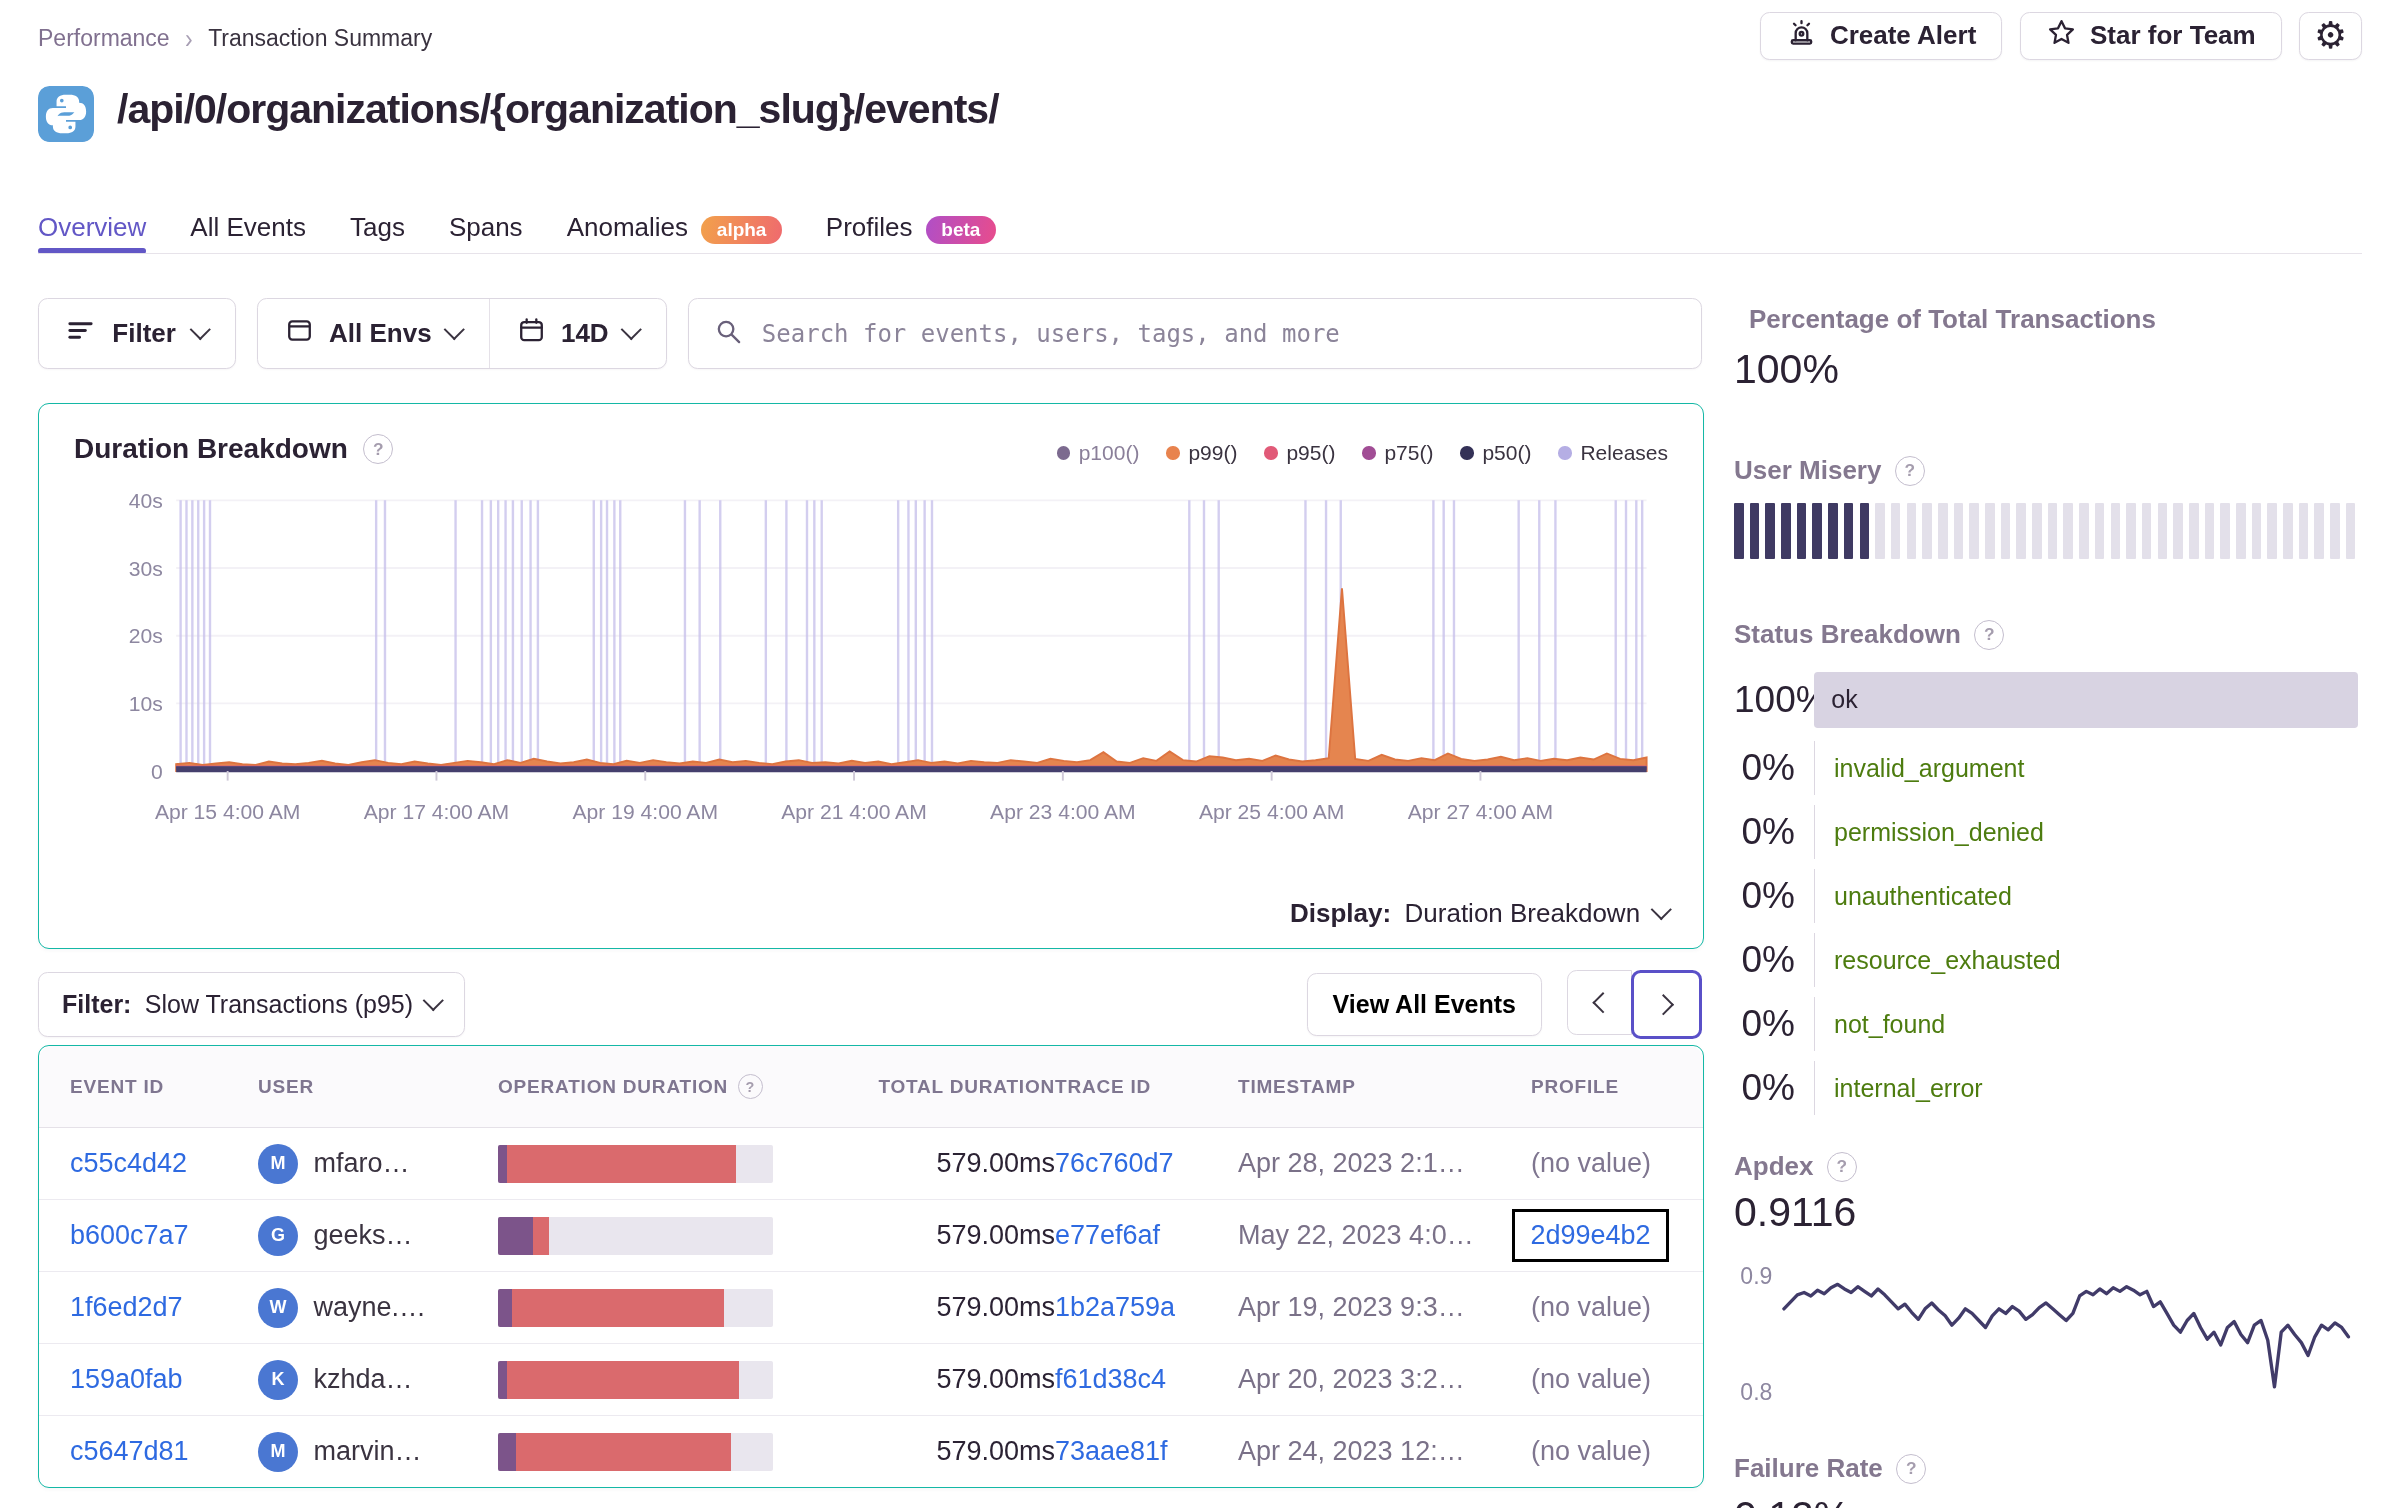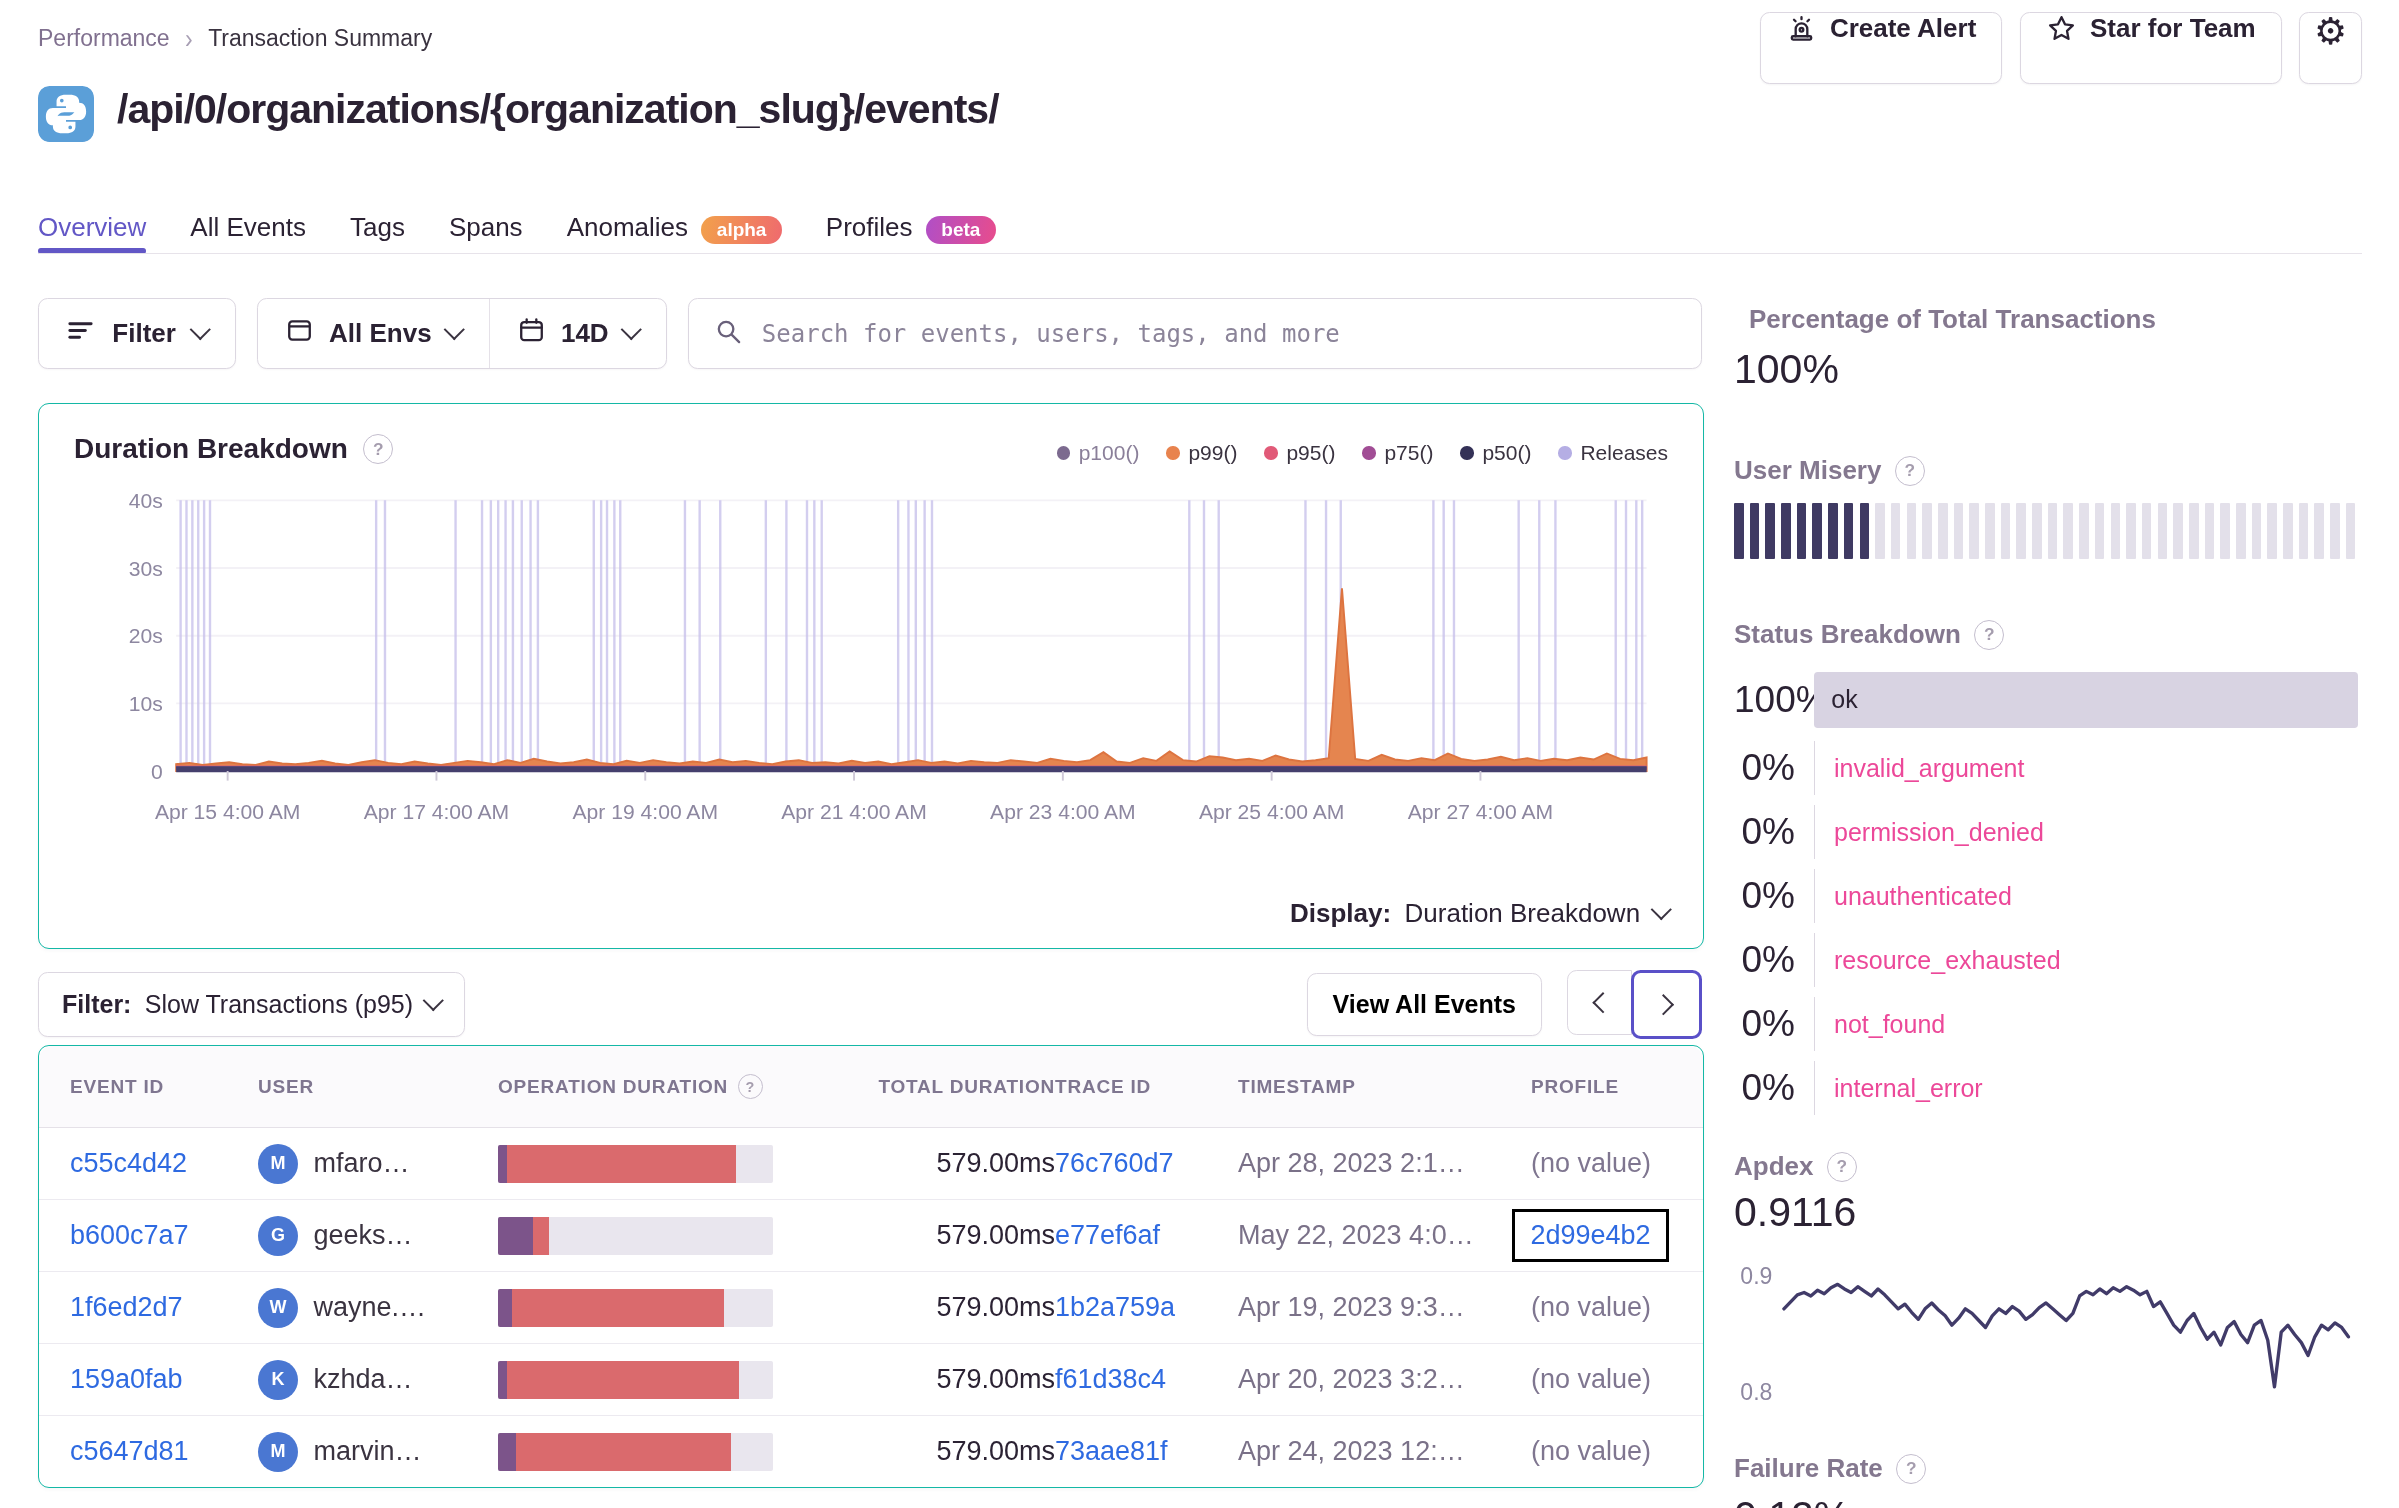--- a/index.html
+++ b/index.html
@@ -8,21 +8,21 @@
     background:#ffffff;color:#2b2233;
     font-family:"Liberation Sans",sans-serif;
   }
   .abs{position:absolute;}
   
   .breadcrumb{left:38px;top:25px;display:flex;align-items:center;gap:15.4px;font-size:23px;}
   .crumb-parent{color:#80708f;cursor:pointer;}
   .crumb-sep{color:#a89fb4;font-size:23px;transform:scaleY(1.2);}
   .crumb-current{color:#3a3340;}
   .header-buttons{right:38px;top:11.5px;display:flex;gap:17.3px;}
-  .btn{display:inline-flex;gap:13.4px;height:72px;padding:0 25px;
+  .btn{display:inline-flex;align-items:center;gap:13.4px;height:48px;padding:0 25px;
     border:1px solid #dcd7e1;border-radius:9.6px;background:#fff;font-size:26px;font-weight:700;
     color:#2b2233;box-shadow:0 1px 1.9px rgba(43,34,51,.05);cursor:pointer;white-space:nowrap;}
   .btn.icon-only{width:63px;padding:0;justify-content:center;}
   .gear-glyph{font-family:"DejaVu Sans",sans-serif;font-size:37px;font-weight:400;line-height:1;}
   
   .title-row{left:38px;top:86px;display:flex;align-items:flex-start;gap:23px;}
   .py-icon{width:56px;height:56px;border-radius:11.5px;}
   .page-title{font-size:41px;font-weight:700;letter-spacing:-1px;color:#2b2233;}
   
   .tabs{left:38px;top:198px;display:flex;gap:44px;height:56px;}
@@ -102,21 +102,21 @@
   .big-val{font-size:41px;color:#2b2233;}
   #misery-bar{left:1734px;top:503px;width:624px;height:56px;display:flex;gap:6.1px;}
   .mtick{width:9.6px;height:100%;border-radius:1px;background:#e3e0ea;flex:none;}
   .mtick.filled{background:#3f3a63;}
   #status-rows{left:1734px;top:663px;width:624px;}
   .status-row{display:grid;grid-template-columns:61px 1fr;column-gap:19px;align-items:center;}
   .status-row.okrow{height:73px;}
   .status-row.zero{height:64px;}
   .status-pct{font-size:37px;color:#2b2233;text-align:right;}
   .ok-bar{height:56px;background:#d8d3e2;border-radius:3.8px;display:flex;align-items:center;padding-left:17.3px;font-size:25px;color:#2b2233;}
-  .status-label{font-size:25px;color:#ec4899;border-left:1.9px solid #dcd7e1;padding-left:19px;height:54px;display:flex;align-items:center;}
+  .status-label{font-size:25px;color:#4d7c0f;border-left:1.9px solid #dcd7e1;padding-left:19px;height:54px;display:flex;align-items:center;}
   svg text{font-family:"Liberation Sans",sans-serif;}
 </style>
 </head>
 <body>
 
 <div class="abs breadcrumb">
   <span class="crumb-parent">Performance</span>
   <span class="crumb-sep">›</span>
   <span class="crumb-current">Transaction Summary</span>
 </div>

